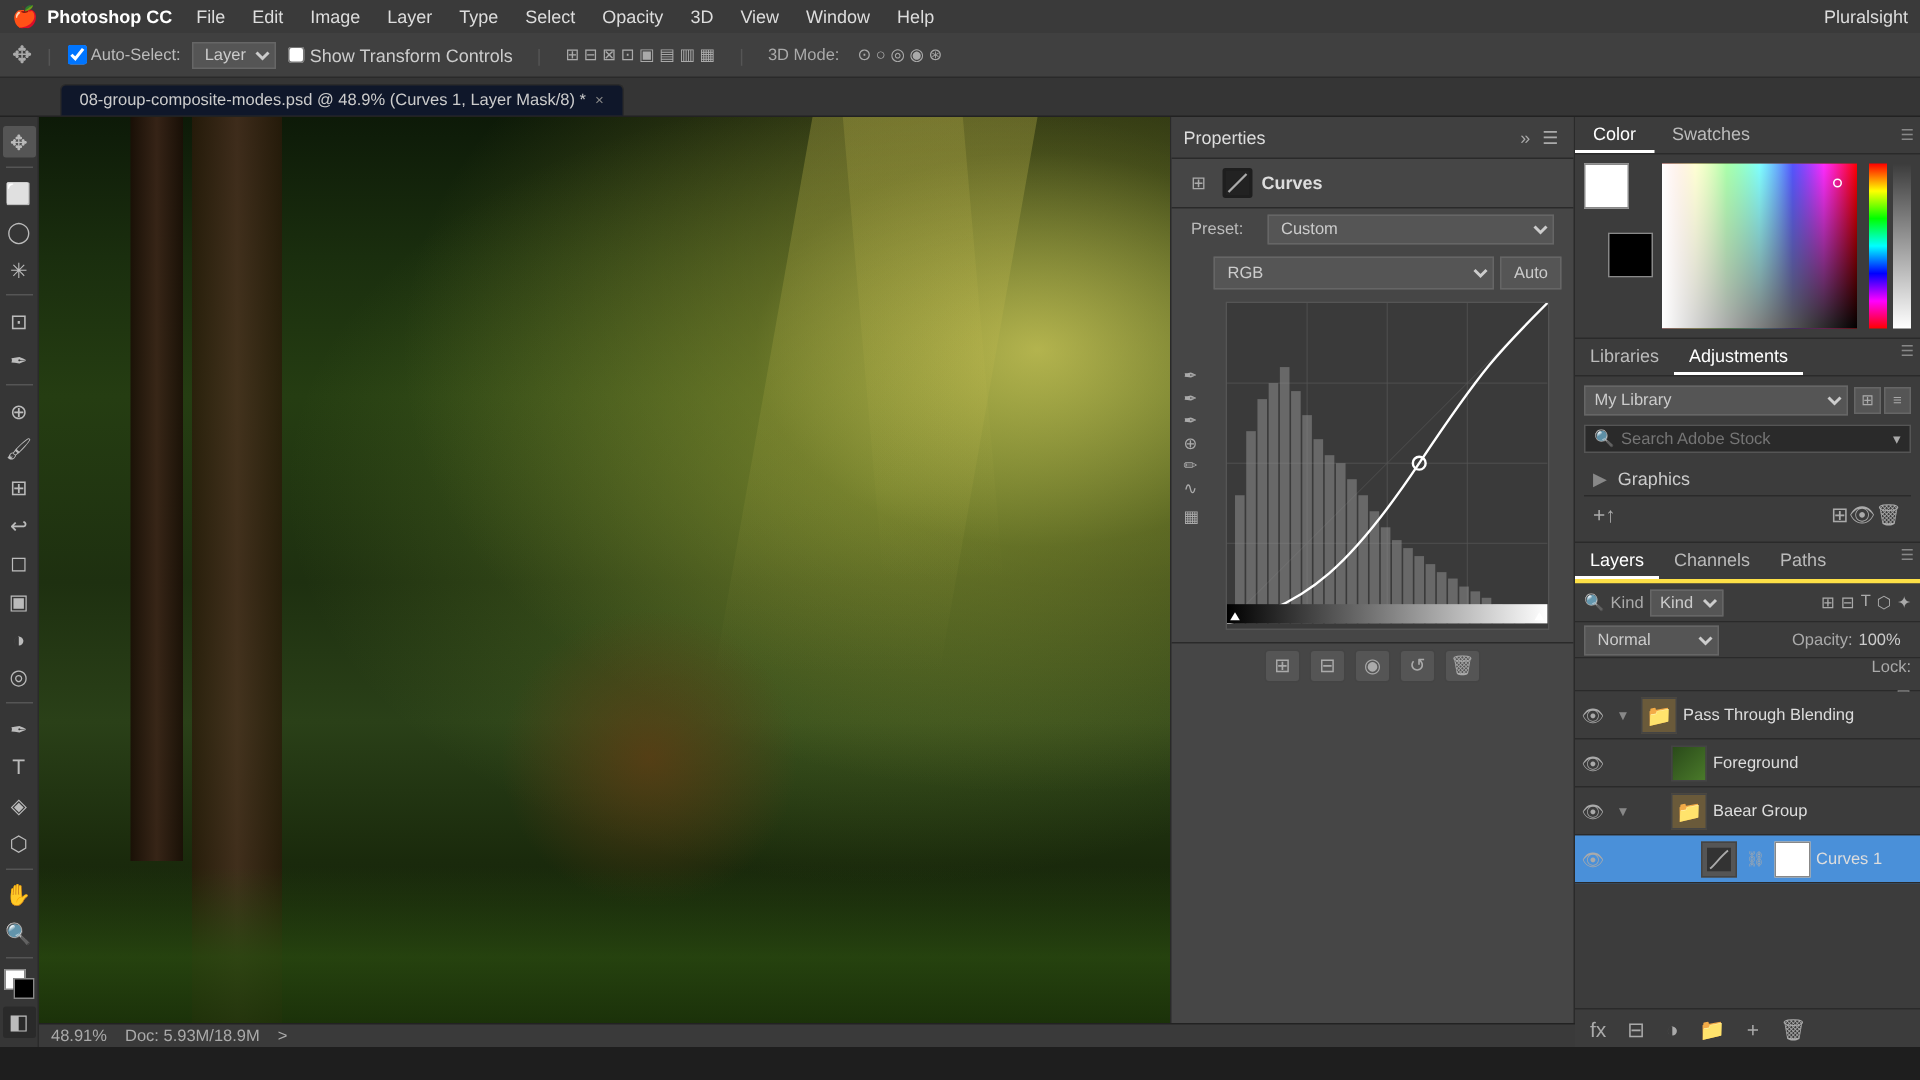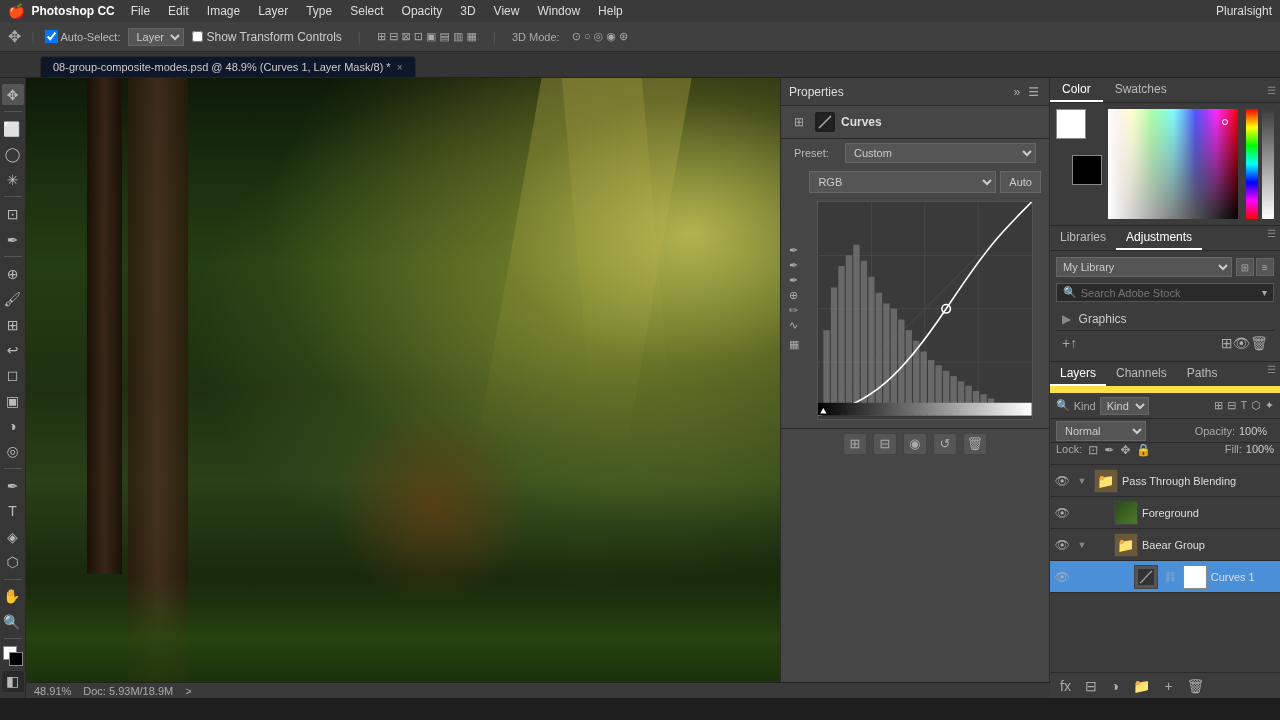--- a/index.html
+++ b/index.html
@@ -102,31 +102,31 @@
     .lib-search { display: flex; align-items: center; background: #2a2a2a; border: 1px solid #555; padding: 2px 6px; margin-bottom: 6px; }
     .lib-search input { background: transparent; border: none; color: #ccc; font-size: 11px; outline: none; flex: 1; }
     .lib-search-icon { color: #888; font-size: 11px; margin-right: 4px; }
     .lib-item { padding: 4px 6px; color: #ccc; font-size: 12px; cursor: pointer; }
     .lib-triangle { margin-right: 4px; color: #888; }
     .lib-icons-row { display: flex; justify-content: space-between; padding: 4px 6px; border-top: 1px solid #2a2a2a; }
     .lib-icon-btn { color: #aaa; font-size: 14px; cursor: pointer; }
 
     
     #layers-panel { flex: 1; background: #3c3c3c; display: flex; flex-direction: column; min-height: 0; }
-    .layers-tabs { display: flex; border-bottom: 7px solid #fde047; }
+    .layers-tabs { display: flex; border-bottom: 3px solid #fde047; }
     .layers-tab { padding: 4px 10px; font-size: 12px; color: #bbb; cursor: pointer; border-bottom: 2px solid transparent; }
     .layers-tab.active { color: #fff; border-bottom: 2px solid #fff; }
     .layers-toolbar { height: 26px; background: #3c3c3c; display: flex; align-items: center; padding: 0 6px; gap: 4px; border-bottom: 1px solid #2a2a2a; }
     .lt-select { background: #555; color: #ccc; border: 1px solid #666; font-size: 11px; padding: 1px 2px; height: 18px; }
     .layers-blend-row { height: 24px; background: #3c3c3c; display: flex; align-items: center; padding: 0 6px; gap: 4px; border-bottom: 1px solid #2a2a2a; }
     .lb-select { background: #555; color: #ccc; border: 1px solid #666; font-size: 11px; padding: 1px 4px; height: 20px; width: 90px; }
     .opacity-row { display: flex; align-items: center; gap: 4px; margin-left: auto; }
     .opacity-label { font-size: 11px; color: #aaa; }
     .opacity-val { font-size: 11px; color: #ccc; width: 35px; }
-    .layers-lock-row { height: 22px; background: #3c3c3c; display: flex; align-items: flex-start; padding: 0 6px; gap: 6px; border-bottom: 1px solid #2a2a2a; }
+    .layers-lock-row { height: 22px; background: #3c3c3c; display: flex; align-items: flex-end; padding: 0 6px; gap: 6px; border-bottom: 1px solid #2a2a2a; flex-direction: column; }
     .lock-label { font-size: 11px; color: #aaa; }
     .lock-icon { color: #aaa; font-size: 12px; cursor: pointer; }
     .fill-row { display: flex; align-items: center; gap: 4px; margin-left: auto; }
     .fill-label { font-size: 11px; color: #aaa; }
     .fill-val { font-size: 11px; color: #ccc; }
 
     .layers-list { flex: 1; overflow-y: auto; background: #3c3c3c; }
     .layer-row { height: 32px; display: flex; align-items: center; padding: 0 4px; gap: 4px; border-bottom: 1px solid #2a2a2a; cursor: pointer; }
     .layer-row.selected { background: #4a90d9; }
     .layer-eye { width: 16px; height: 16px; display: flex; align-items: center; justify-content: center; color: #aaa; font-size: 12px; cursor: pointer; }

